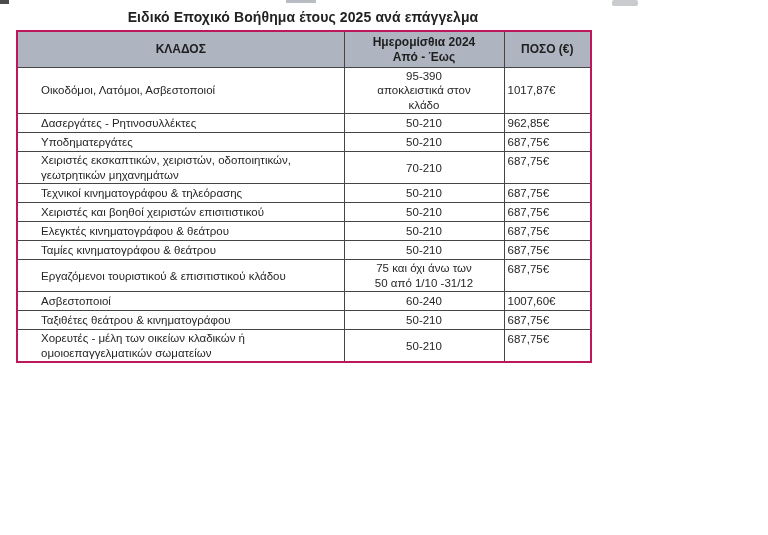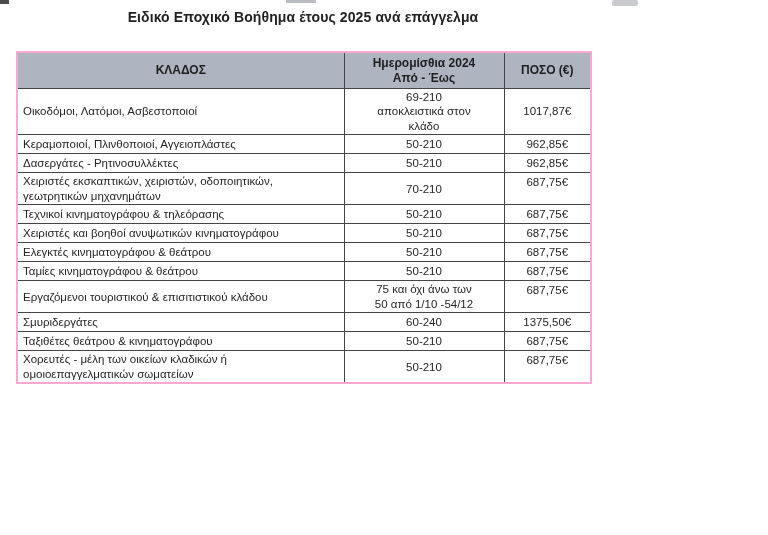--- a/index.html
+++ b/index.html
@@ -25,25 +25,25 @@
     width: 574px;
     text-align: center;
     font-weight: bold;
     font-size: 14px;
     letter-spacing: 0.1px;
     color: #222222;
   }
   table.benefits {
     position: absolute;
     left: 16px;
-    top: 51px;
+    top: 30px;
     width: 574px;
     border-collapse: collapse;
     table-layout: fixed;
-    border: 2px solid #f9a8d4;
+    border: 2px solid #be185d;
   }
   th, td {
     border: 1px solid #454545;
     overflow: hidden;
   }
   thead th {
     background: #aeb5c1;
     font-weight: bold;
     font-size: 12px;
     text-align: center;
@@ -54,23 +54,23 @@
     line-height: 1.25;
     color: #1e1e1e;
   }
   tbody td {
     font-size: 11.5px;
     line-height: 1.26;
     padding: 1px 3px;
     vertical-align: middle;
     height: 16px;
   }
-  td.c1 { text-align: left; padding-left: 5px; }
+  td.c1 { text-align: left; padding-left: 23px; }
   td.c2 { text-align: center; white-space: pre-line; }
-  td.c3 { text-align: center; }
+  td.c3 { }
   td.vtop { vertical-align: top; padding-top: 2px; }
   .artifact {
     position: absolute;
     pointer-events: none;
   }
   .artifact.corner { left: 0; top: 0; width: 9px; height: 4px; background: #4c4c4c; }
   .artifact.smudge-a { left: 286px; top: 0; width: 30px; height: 3px; background: #b9bdc3; }
   .artifact.smudge-b { left: 612px; top: 0; width: 26px; height: 6px; background: #c9cbce; border-radius: 2px; }
 </style>
 </head>
@@ -94,84 +94,84 @@
       <tr>
         <th>ΚΛΑΔΟΣ</th>
         <th>Ημερομίσθια 2024
 Από - Έως</th>
         <th>ΠΟΣΟ (€)</th>
       </tr>
     </thead>
     <tbody id="table-body">
     <tr>
       <td class="c1">Οικοδόμοι, Λατόμοι, Ασβεστοποιοί</td>
-      <td class="c2">69-210
+      <td class="c2">95-390
 αποκλειστικά στον
 κλάδο</td>
       <td class="c3">1017,87€</td>
     </tr>
 
-    <tr>
-      <td class="c1">Κεραμοποιοί, Πλινθοποιοί, Αγγειοπλάστες</td>
-      <td class="c2">50-210</td>
-      <td class="c3">962,85€</td>
-    </tr>
 
     <tr>
       <td class="c1">Δασεργάτες - Ρητινοσυλλέκτες</td>
       <td class="c2">50-210</td>
       <td class="c3">962,85€</td>
     </tr>
 
 
 
+    <tr>
+      <td class="c1">Υποδηματεργάτες</td>
+      <td class="c2">50-210</td>
+      <td class="c3">687,75€</td>
+    </tr>
 
 
     <tr>
       <td class="c1">Χειριστές εκσκαπτικών, χειριστών, οδοποιητικών, γεωτρητικών μηχανημάτων</td>
       <td class="c2">70-210</td>
       <td class="c3 vtop">687,75€</td>
     </tr>
 
 
     <tr>
       <td class="c1">Τεχνικοί κινηματογράφου &amp; τηλεόρασης</td>
       <td class="c2">50-210</td>
       <td class="c3">687,75€</td>
     </tr>
 
     <tr>
-      <td class="c1">Χειριστές και βοηθοί ανυψωτικών κινηματογράφου</td>
+      <td class="c1">Χειριστές και βοηθοί χειριστών επισιτιστικού</td>
       <td class="c2">50-210</td>
       <td class="c3">687,75€</td>
     </tr>
 
     <tr>
       <td class="c1">Ελεγκτές κινηματογράφου &amp; θεάτρου</td>
       <td class="c2">50-210</td>
       <td class="c3">687,75€</td>
     </tr>
 
     <tr>
       <td class="c1">Ταμίες κινηματογράφου &amp; θεάτρου</td>
       <td class="c2">50-210</td>
       <td class="c3">687,75€</td>
     </tr>
 
     <tr>
       <td class="c1">Εργαζόμενοι τουριστικού &amp; επισιτιστικού κλάδου</td>
       <td class="c2">75 και όχι άνω των
-50 από 1/10 -54/12</td>
+50 από 1/10 -31/12</td>
       <td class="c3 vtop">687,75€</td>
     </tr>
 
     <tr>
-      <td class="c1">Σμυριδεργάτες</td>
+      <td class="c1">Ασβεστοποιοί</td>
       <td class="c2">60-240</td>
-      <td class="c3">1375,50€</td>
+      <td class="c3">1007,60€</td>
     </tr>
 
     <tr>
       <td class="c1">Ταξιθέτες θεάτρου &amp; κινηματογράφου</td>
       <td class="c2">50-210</td>
       <td class="c3">687,75€</td>
     </tr>
 
     <tr>
       <td class="c1">Χορευτές - μέλη των οικείων κλαδικών ή ομοιοεπαγγελματικών σωματείων</td>

